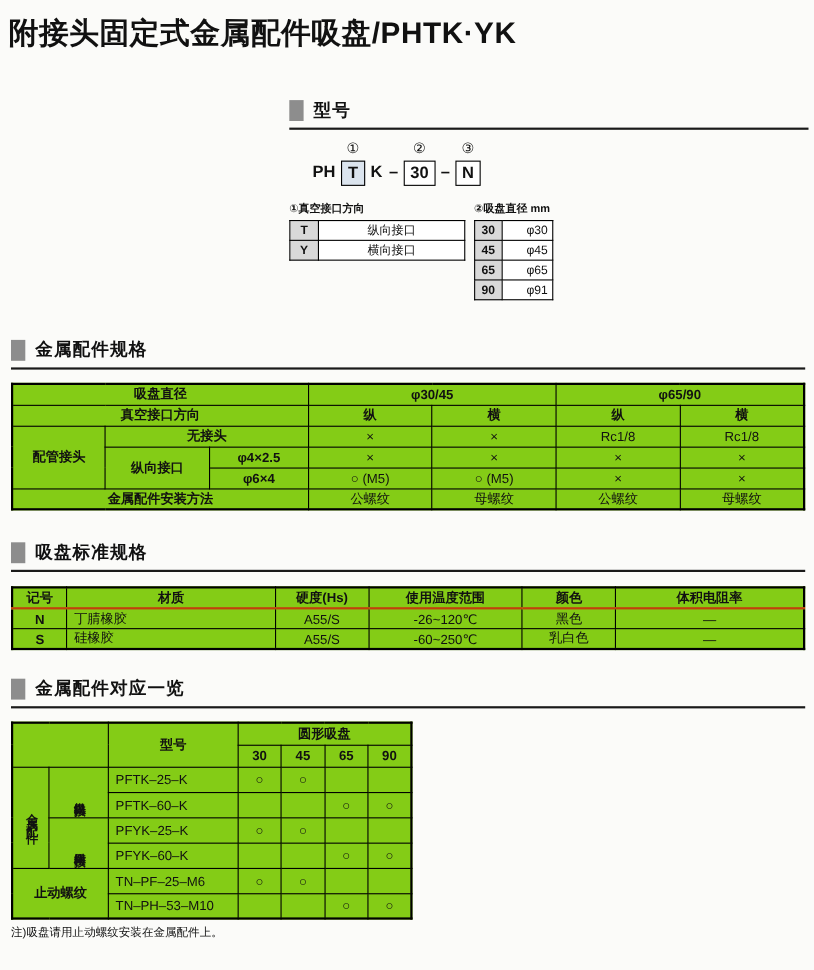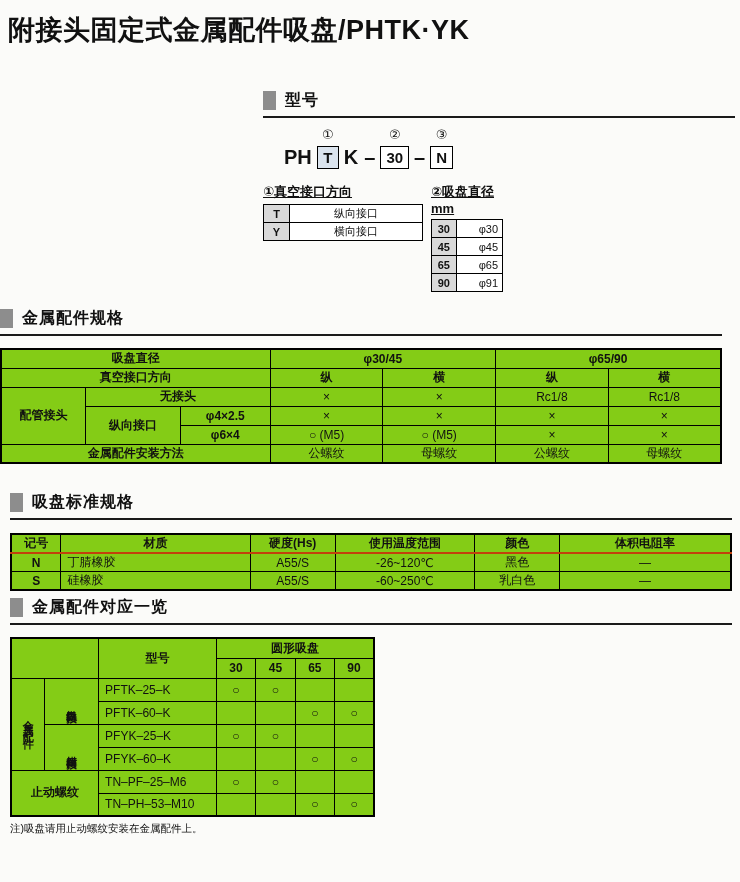--- a/index.html
+++ b/index.html
@@ -11,52 +11,52 @@
   .page-title { position:absolute; left:8px; top:12px; font-size:27px; font-weight:bold; letter-spacing:.5px; }
 
   
   .section-head { display:flex; align-items:center; gap:9px; border-bottom:2px solid #1a1a1a; padding-bottom:5px; }
   .marker { width:13px; height:19px; background:#8d8d8d; flex:0 0 auto; }
   .section-title { font-size:16px; font-weight:bold; letter-spacing:1px; }
 
   
   .model-section { position:absolute; left:263px; top:90px; width:472px; }
   .code-line { display:flex; align-items:flex-end; margin:10px 0 0 18px; }
-  .code-text { font-size:20px; font-weight:bold; line-height:24px; margin:0 3px; }
+  .code-text { font-size:15px; font-weight:bold; line-height:24px; margin:0 3px; }
   .code-col { display:flex; flex-direction:column; align-items:center; margin:0 2px; }
   .circ { font-size:13px; line-height:1; margin-bottom:5px; }
   .code-box { font-size:15px; font-weight:bold; border:1px solid #000; min-width:22px; text-align:center; padding:3px 5px; line-height:15px; background:#fff; }
   .box-shaded { background:#dbe4ee; }
   .sub-tables { display:flex; margin-top:14px; align-items:flex-start; }
   .sub1 { width:160px; margin-right:8px; }
   .sub2 { width:72px; margin-right:36px; }
   .sub3 { width:200px; }
-  .sub-title { font-size:13px; font-weight:bold; margin-bottom:3px;text-decoration:underline; }
+  .sub-title { font-size:10px; font-weight:bold; margin-bottom:3px; }
   .legend { border-collapse:collapse; width:100%; background:#fff; }
   .legend td { border:1px solid #000; font-size:11px; height:18px; text-align:center; padding:1px 4px; }
   .legend td.code { background:#d9d9d9; width:26px; font-weight:bold; }
   .sub2 .legend td.lab { text-align:left; padding-left:22px; }
   .sub-note { font-size:10px; line-height:1.4; margin-top:4px; }
 
   
   .t { border-collapse:collapse; background:#84cc16; border:2px solid #000; }
   .t td { border:1px solid #000; text-align:center; font-size:12px; padding:0 4px; }
   .b { font-weight:bold; }
   .left { text-align:left !important; padding-left:6px !important; }
 
-  .sec2 { position:absolute; left:0; top:308px; width:722px; }
+  .sec2 { position:absolute; left:10px; top:308px; width:722px; }
   .sec2 .t { width:100%; margin-top:12px; }
   .sec2 td { height:19px; }
 
   .sec3 { position:absolute; left:10px; top:492px; width:722px; }
   .sec3 .t { width:100%; margin-top:13px; }
   .sec3 td { height:16px; }
   .sec3 tr.hdr td { border-bottom:2px solid #c2410c; font-weight:bold; }
 
-  .sec4 { position:absolute; left:10px; top:597px; width:722px; }
+  .sec4 { position:absolute; left:10px; top:616px; width:722px; }
   .sec4 .t { width:365px; margin-top:12px; }
   .sec4 td { height:23px; }
   .sec4 tr.hrow td { height:20px; font-weight:bold; }
   .sec4 td.model { text-align:left; padding-left:6px; }
   .vcell { vertical-align:middle; text-align:center; padding:0 2px; }
   .vcell span { display:inline-block; writing-mode:vertical-rl; text-orientation:upright; font-weight:bold; font-size:11px; line-height:1.1; }
   .vsp6 span { letter-spacing:6px; }
   .vsp1 span { letter-spacing:1px; }
   .bottom-note { font-size:10.5px; margin-top:5px; }
 </style>

